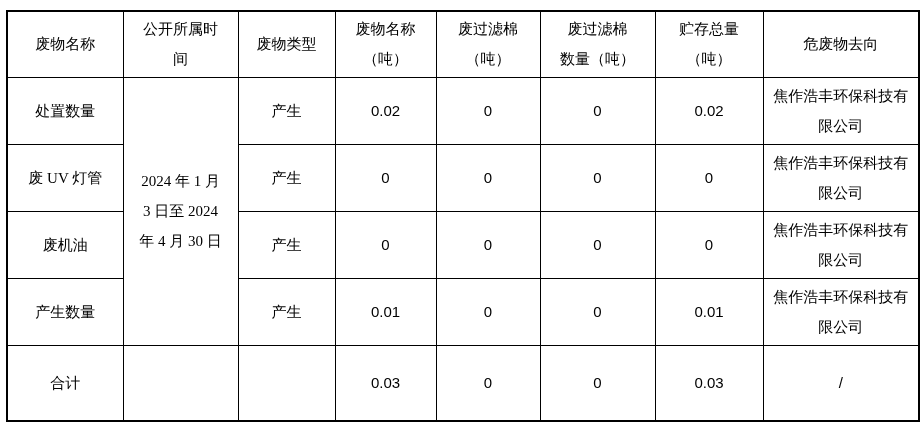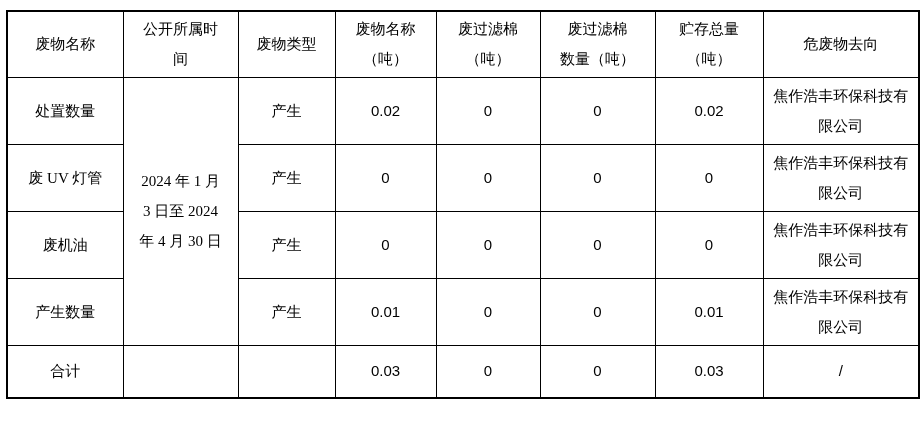--- a/index.html
+++ b/index.html
@@ -36,21 +36,21 @@
     font-size: 15px;
     line-height: 30px;
     font-weight: normal;
     overflow: hidden;
   }
   table.waste-table {
     border: 2px solid #000000;
   }
   tr.header-row   { height: 66px; }
   tr.data-row     { height: 67px; }
-  tr.total-row    { height: 53px; }
+  tr.total-row    { height: 76px; }
   td.num-cell {
     font-family: "Liberation Sans", "DejaVu Sans", sans-serif;
     font-size: 16px;
   }
   td.dest-cell {
     padding: 0 10px;
   }
   .line { display: block; }
   .period-cell .line,
   .dest-cell .line { display: block; }

